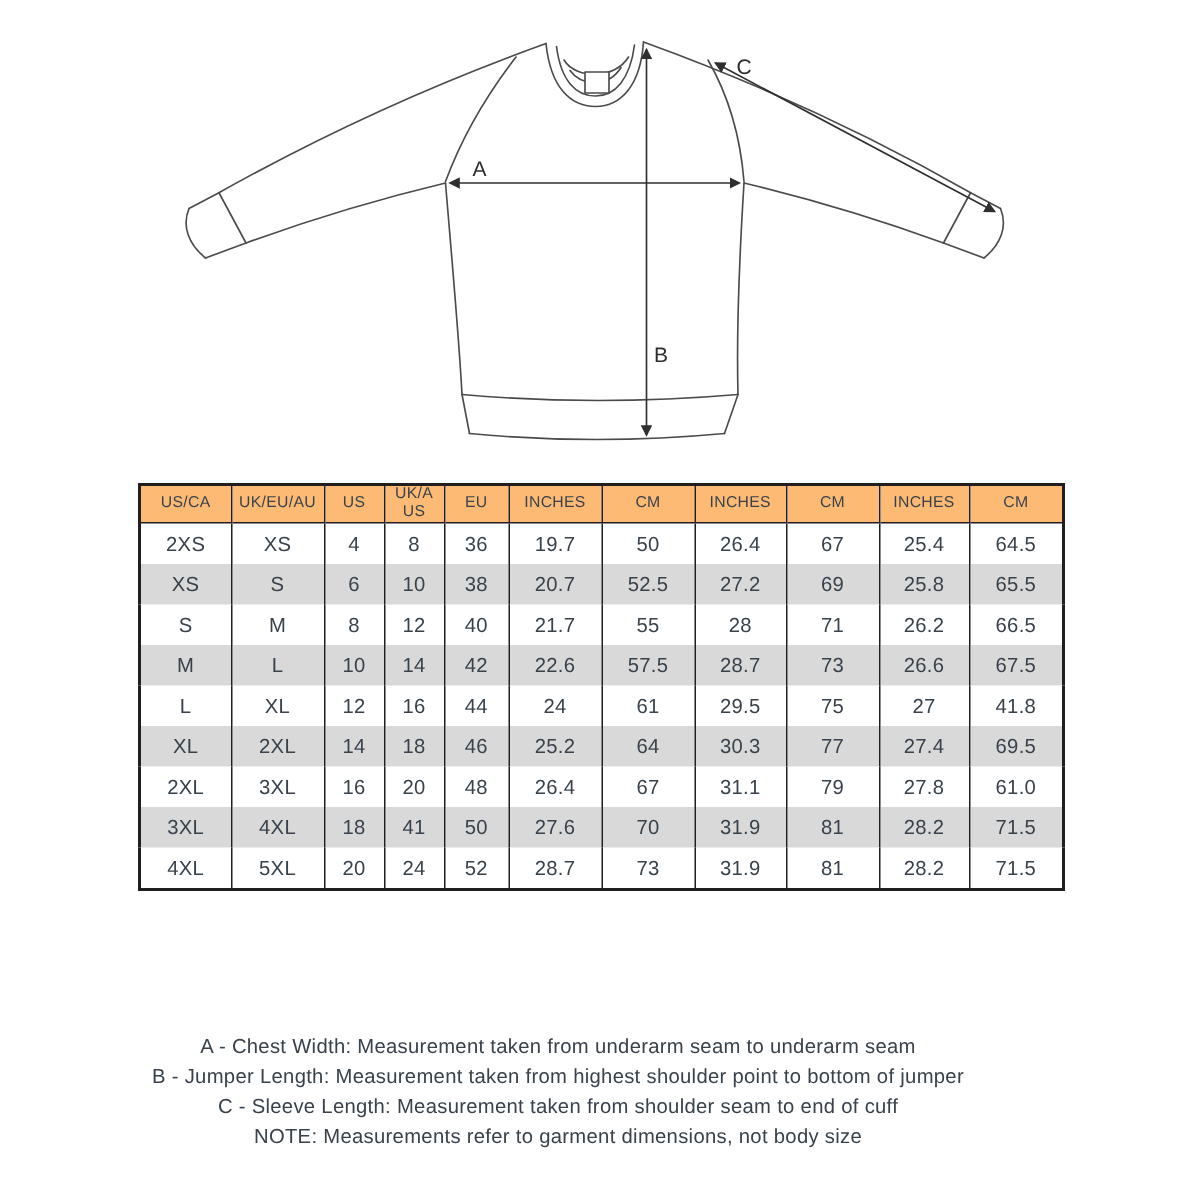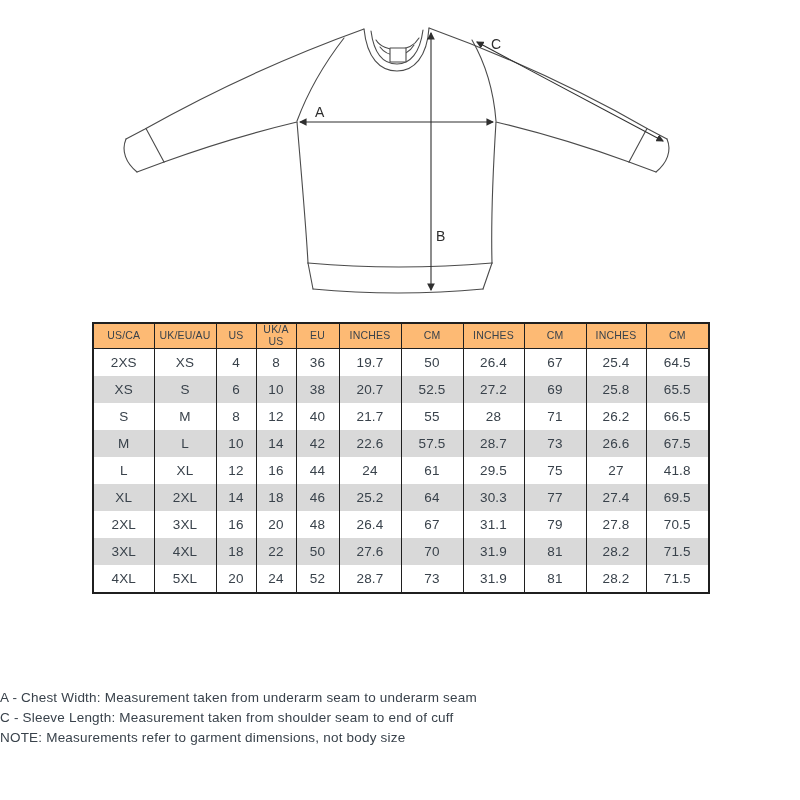--- a/index.html
+++ b/index.html
@@ -27,21 +27,21 @@
   }
   tr.sub-row th{
     height:24px;font-size:10.5px;font-weight:400;letter-spacing:.2px;
     line-height:1.1;background:#fdba74;border-bottom:1px solid #1f1f1f;
   }
   tr.sub-row th.wrap-any{overflow-wrap:anywhere;padding:0 6px;margin-left:44px;}
   tbody td{height:27px;font-size:13.5px;letter-spacing:.2px;background:#ffffff;}
   tbody tr:nth-child(even) td{background:#d9d9d9;}
   
   .footnotes{
-    position:absolute;left:0;top:688px;width:744px;
+    position:absolute;left:0;top:688px;width:744px;text-align:center;
     font-size:13.5px;line-height:20px;color:#39424b;letter-spacing:.2px;
   }
 </style>
 </head>
 <body>
 
 <div class="canvas">
 
   <svg class="diagram" viewBox="0 0 800 320" xmlns="http://www.w3.org/2000/svg">
     <defs>
@@ -207,27 +207,27 @@
             <td>2XL</td>
             <td>3XL</td>
             <td>16</td>
             <td>20</td>
             <td>48</td>
             <td>26.4</td>
             <td>67</td>
             <td>31.1</td>
             <td>79</td>
             <td>27.8</td>
-            <td>70.5</td>
+            <td>61.0</td>
           </tr>
           <tr>
             <td>3XL</td>
             <td>4XL</td>
             <td>18</td>
-            <td>22</td>
+            <td>41</td>
             <td>50</td>
             <td>27.6</td>
             <td>70</td>
             <td>31.9</td>
             <td>81</td>
             <td>28.2</td>
             <td>71.5</td>
           </tr>
           <tr>
             <td>4XL</td>
@@ -241,17 +241,18 @@
             <td>81</td>
             <td>28.2</td>
             <td>71.5</td>
           </tr>
         </tbody>
     </table>
   </div>
 
   <div class="footnotes">
     <div>A - Chest Width: Measurement taken from underarm seam to underarm seam</div>
+    <div>B - Jumper Length: Measurement taken from highest shoulder point to bottom of jumper</div>
     <div>C - Sleeve Length: Measurement taken from shoulder seam to end of cuff</div>
     <div>NOTE: Measurements refer to garment dimensions, not body size</div>
   </div>
 
 </div>
 
 </body></html>

